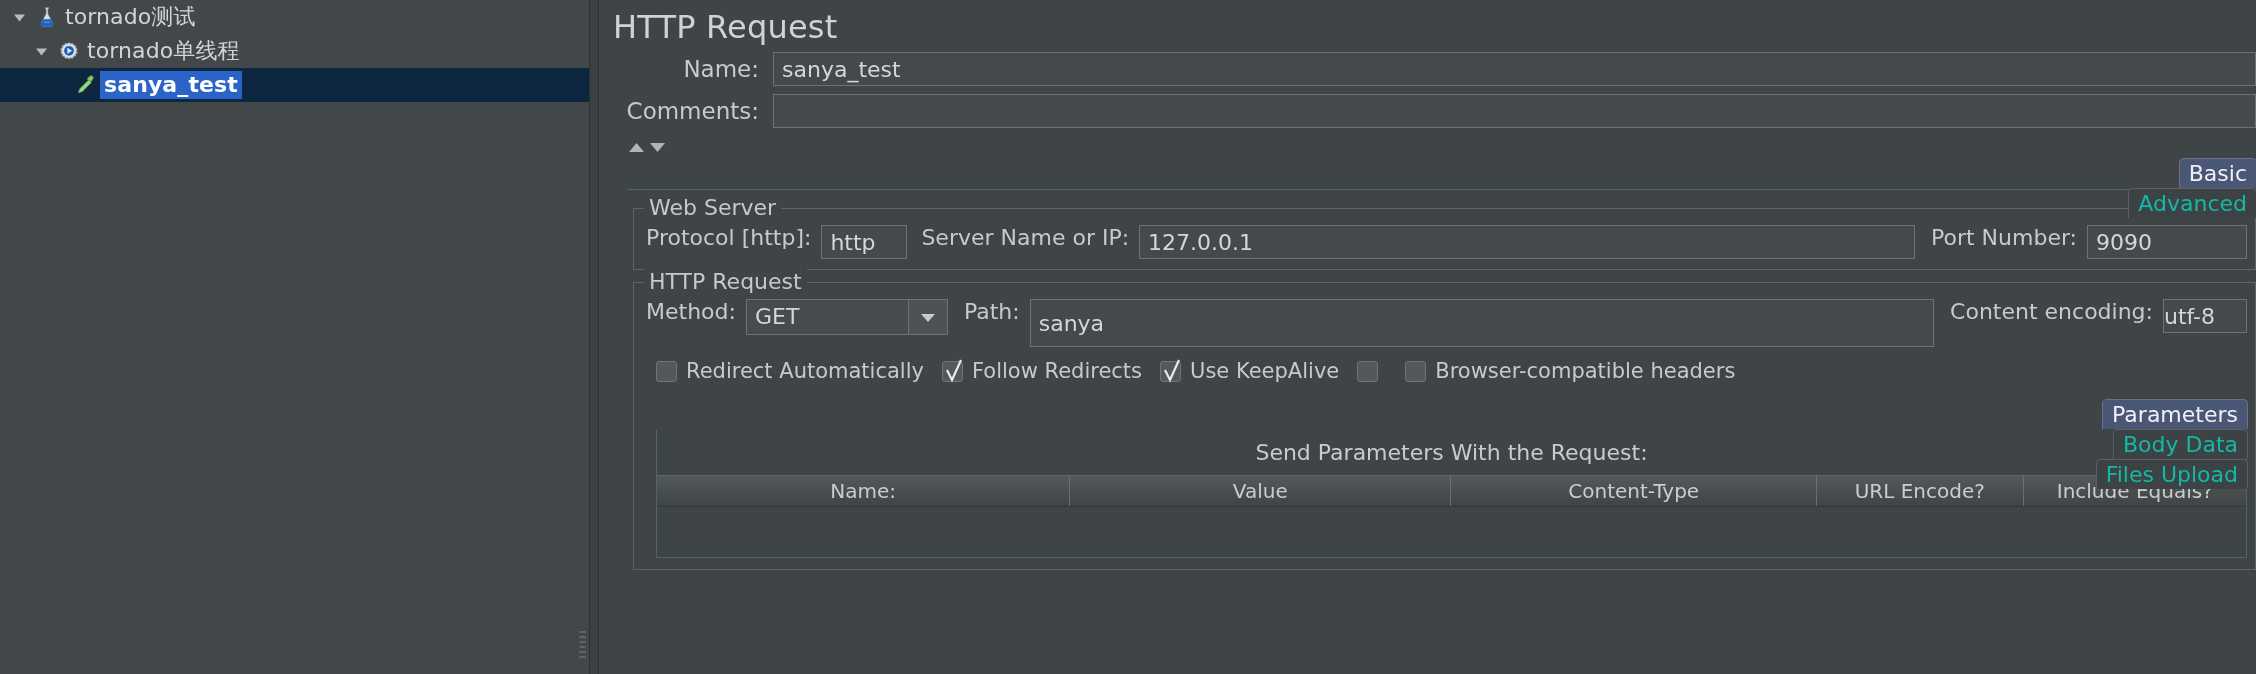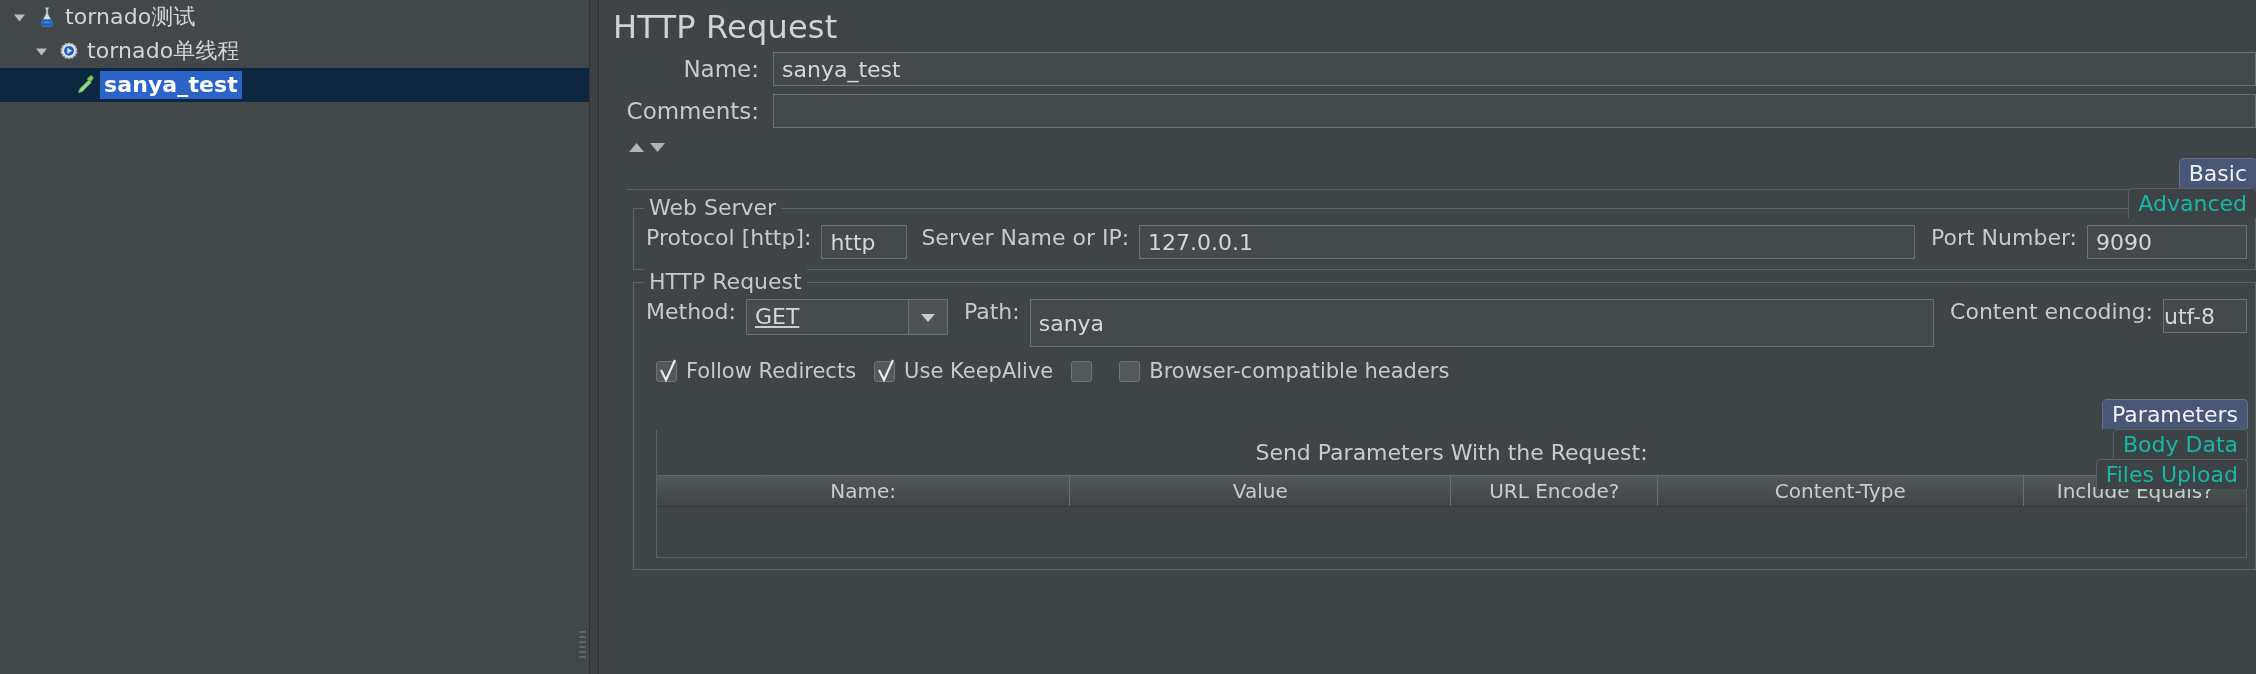--- a/index.html
+++ b/index.html
@@ -224,21 +224,20 @@
 
   
   .combo {
     display: flex;
     align-items: stretch;
     background: #464b4e;
     border: 1px solid #6d7275;
     height: 36px;
     box-sizing: border-box;
     width: 202px;
-    text-decoration: underline;
   }
   .combo .val {
     flex: 1;
     line-height: 34px;
     padding-left: 8px;
     font-size: 22px;
     color: #d3d7da;
     overflow: hidden;
     white-space: nowrap;
   }
@@ -450,20 +449,24 @@
             </span>
           </span>
           <span class="inline-label" style="padding-left:16px">Path:</span>
           <span class="textbox grow" style="height:48px;line-height:48px">sanya</span>
           <span class="inline-label" style="padding-left:16px">Content encoding:</span>
           <span class="textbox" style="width:84px;padding-left:0">utf-8</span>
         </div>
 
         <div class="checkrow">
 
+          <span class="checkitem">
+            <span class="cbox"></span>
+            <span class="cb-label">Redirect Automatically</span>
+          </span>
 
           <span class="checkitem">
             <span class="cbox">
               <svg width="20" height="26" viewBox="0 0 20 26">
                 <path d="M3 11 L8 21 L17 1" fill="none" stroke="#e7ebee" stroke-width="2.2"></path>
               </svg>
             </span>
             <span class="cb-label">Follow Redirects</span>
           </span>
 
@@ -490,22 +493,22 @@
           <span class="tab active">Parameters</span>
           <span class="tab">Body Data</span>
           <span class="tab">Files Upload</span>
         </div>
 
         <div class="param-panel">
           <div class="param-caption">Send Parameters With the Request:</div>
           <div class="ptable">
             <span class="pth" style="width:26%">Name:</span>
             <span class="pth" style="width:24%">Value</span>
+            <span class="pth" style="width:23%">Content-Type</span>
             <span class="pth" style="width:13%">URL Encode?</span>
-            <span class="pth" style="width:23%">Content-Type</span>
             <span class="pth" style="width:14%">Include Equals?</span>
           </div>
           <div class="ptable-body"></div>
         </div>
 
       </div>
     </div>
   </div>
 </div>
 

